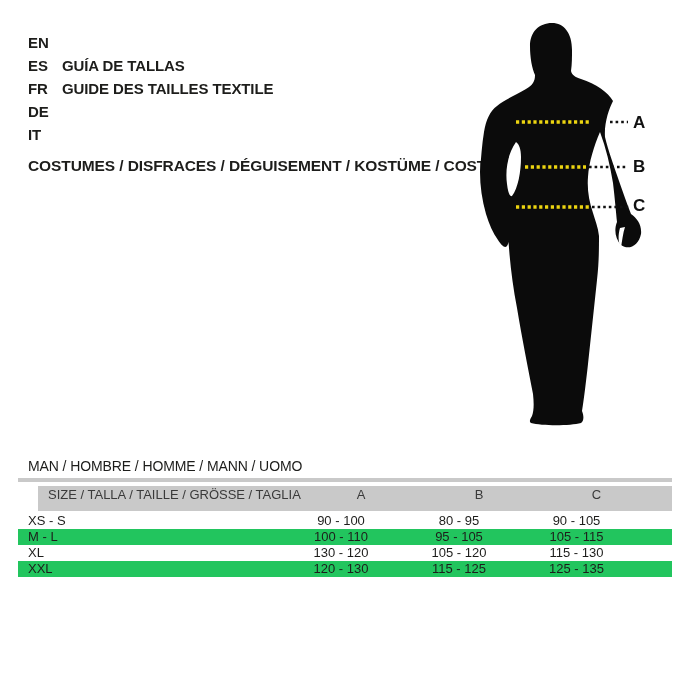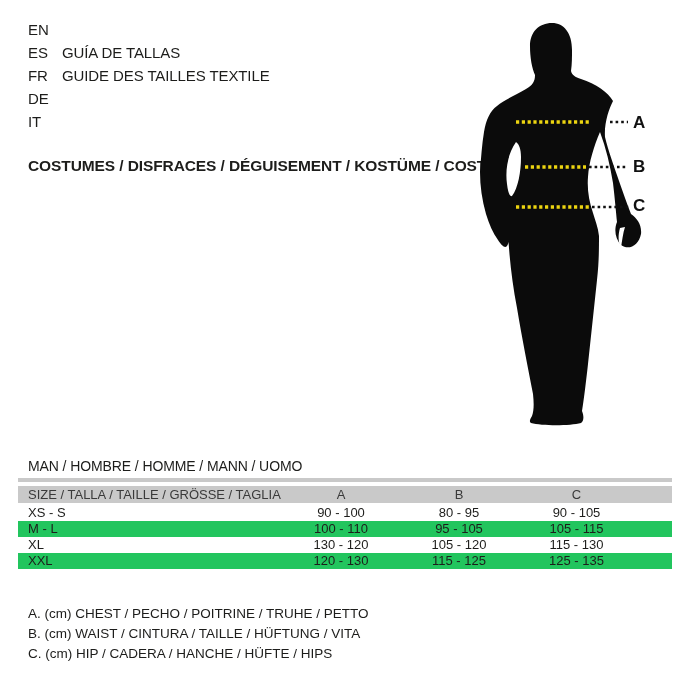--- a/index.html
+++ b/index.html
@@ -2,38 +2,38 @@
 <html><head>
 <meta charset="utf-8">
 <style>
   html,body{margin:0;padding:0;background:#fff;}
   .canvas{
     position:relative;width:700px;height:700px;background:#ffffff;overflow:hidden;
     font-family:"Liberation Sans","DejaVu Sans",sans-serif;color:#1d1d1b;
     -webkit-font-smoothing:antialiased;
   }
   
-  .lang-list{position:absolute;left:28px;top:18px;}
+  .lang-list{position:absolute;left:28px;top:31px;font-weight:bold;}
   .lang-row{display:grid;grid-template-columns:34px auto;height:23px;line-height:23px;
     font-size:15px;letter-spacing:-0.1px;white-space:nowrap;}
   
   .category{position:absolute;left:28px;top:157px;font-size:15.5px;font-weight:bold;
     letter-spacing:-0.1px;white-space:nowrap;}
   
   .figure{position:absolute;left:478px;top:20px;width:170px;height:406px;}
   .marker{position:absolute;left:633px;width:20px;height:22px;line-height:22px;
     font-size:17px;font-weight:bold;color:#111;}
   .marker-a{top:112px;} .marker-b{top:156px;} .marker-c{top:195px;}
   
   .gender{position:absolute;left:28px;top:458px;font-size:14px;letter-spacing:-0.1px;white-space:nowrap;}
   
   .table-rule{position:absolute;left:18px;top:478px;width:654px;height:4px;background:#c9c9c9;}
   .size-table{position:absolute;left:18px;top:486px;width:654px;font-size:13px;}
   .tr{display:grid;grid-template-columns:264px 118px 118px 117px;padding-right:37px;height:16px;line-height:16px;}
-  .tr.head{background:#c9c9c9;color:#3a3a3a;height:17px;line-height:17px;margin-bottom:2px;}
+  .tr.head{background:#c9c9c9;color:#3a3a3a;height:25px;line-height:17px;margin-bottom:2px;margin-left:20px;}
   .tr.alt{background:#22c55e;}
   .td-label{padding-left:10px;text-align:left;white-space:nowrap;}
   .td-val{text-align:center;white-space:nowrap;}
   
   .legend{position:absolute;left:28px;top:604px;font-size:13.5px;}
   .legend div{height:20px;line-height:20px;white-space:nowrap;}
 </style>
 </head>
 <body>
 
@@ -150,19 +150,14 @@
       <span class="td-val">115 - 130</span>
     </div>
     <div class="tr alt">
       <span class="td-label">XXL</span>
       <span class="td-val">120 - 130</span>
       <span class="td-val">115 - 125</span>
       <span class="td-val">125 - 135</span>
     </div>
   </div>
 
-  <div class="legend">
-    <div>A. (cm) CHEST / PECHO / POITRINE / TRUHE / PETTO</div>
-    <div>B. (cm) WAIST / CINTURA / TAILLE / HÜFTUNG / VITA</div>
-    <div>C. (cm) HIP / CADERA / HANCHE / HÜFTE / HIPS</div>
-  </div>
 
 </div>
 
 </body></html>

